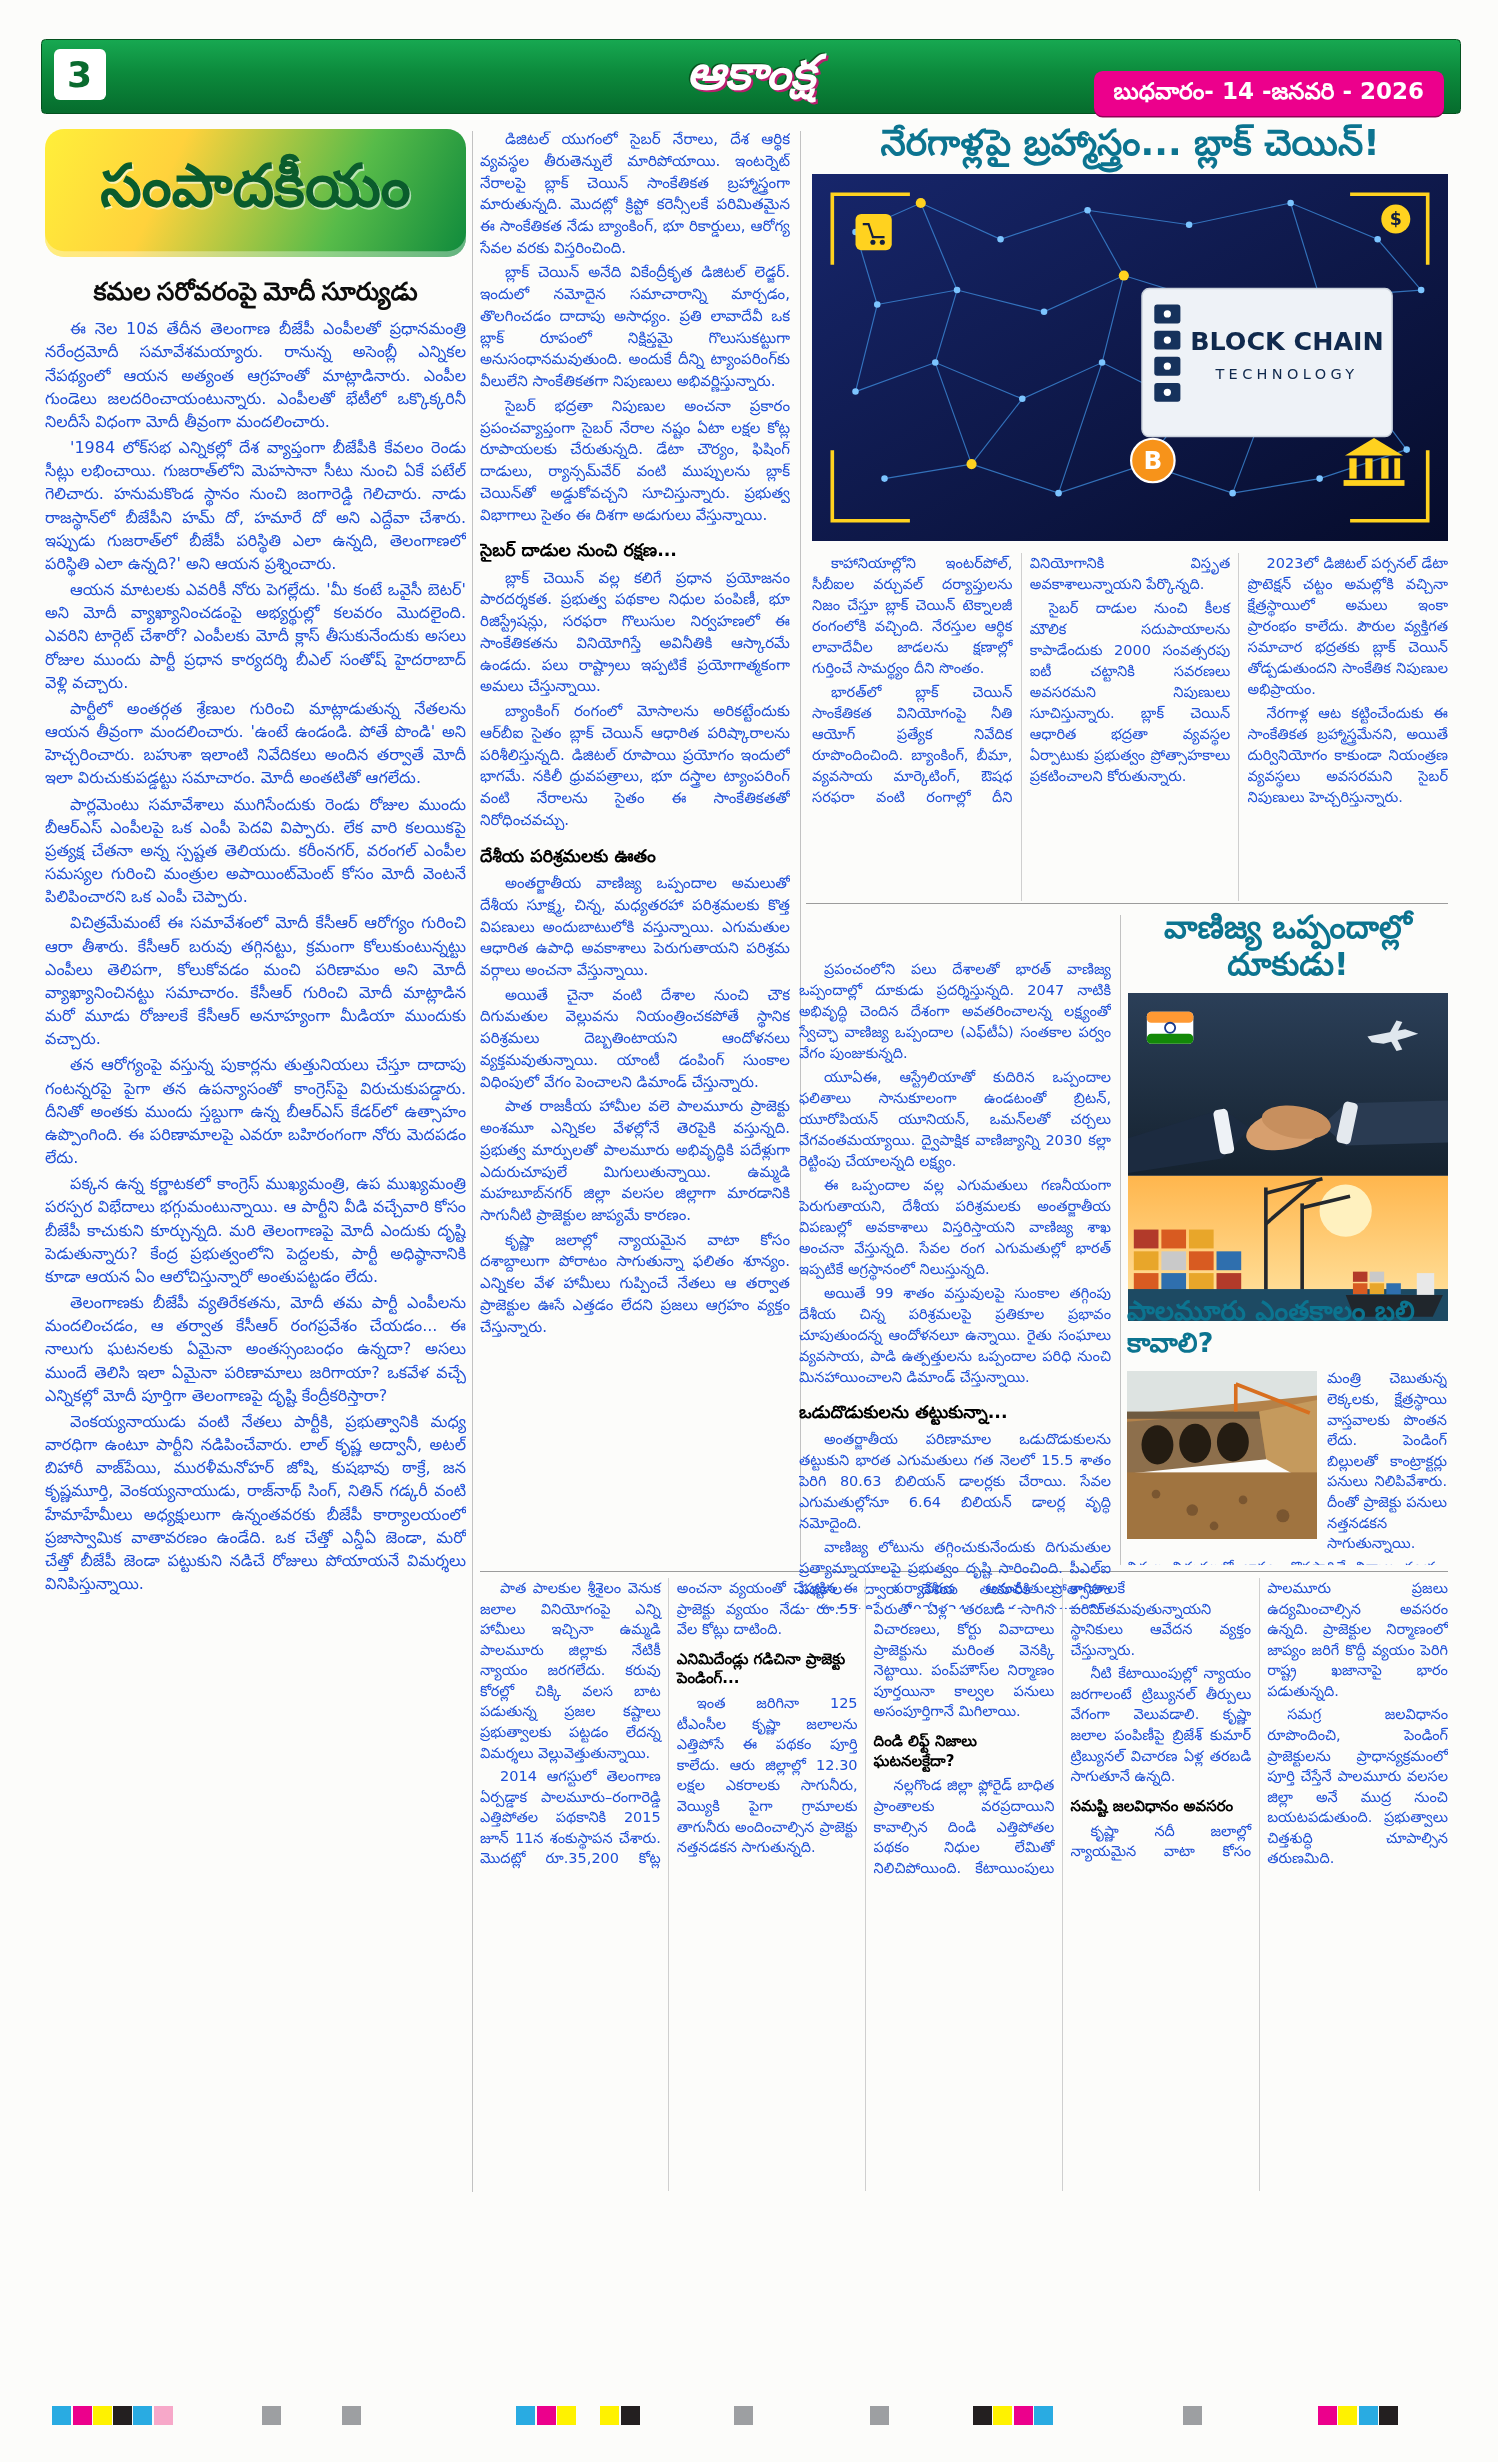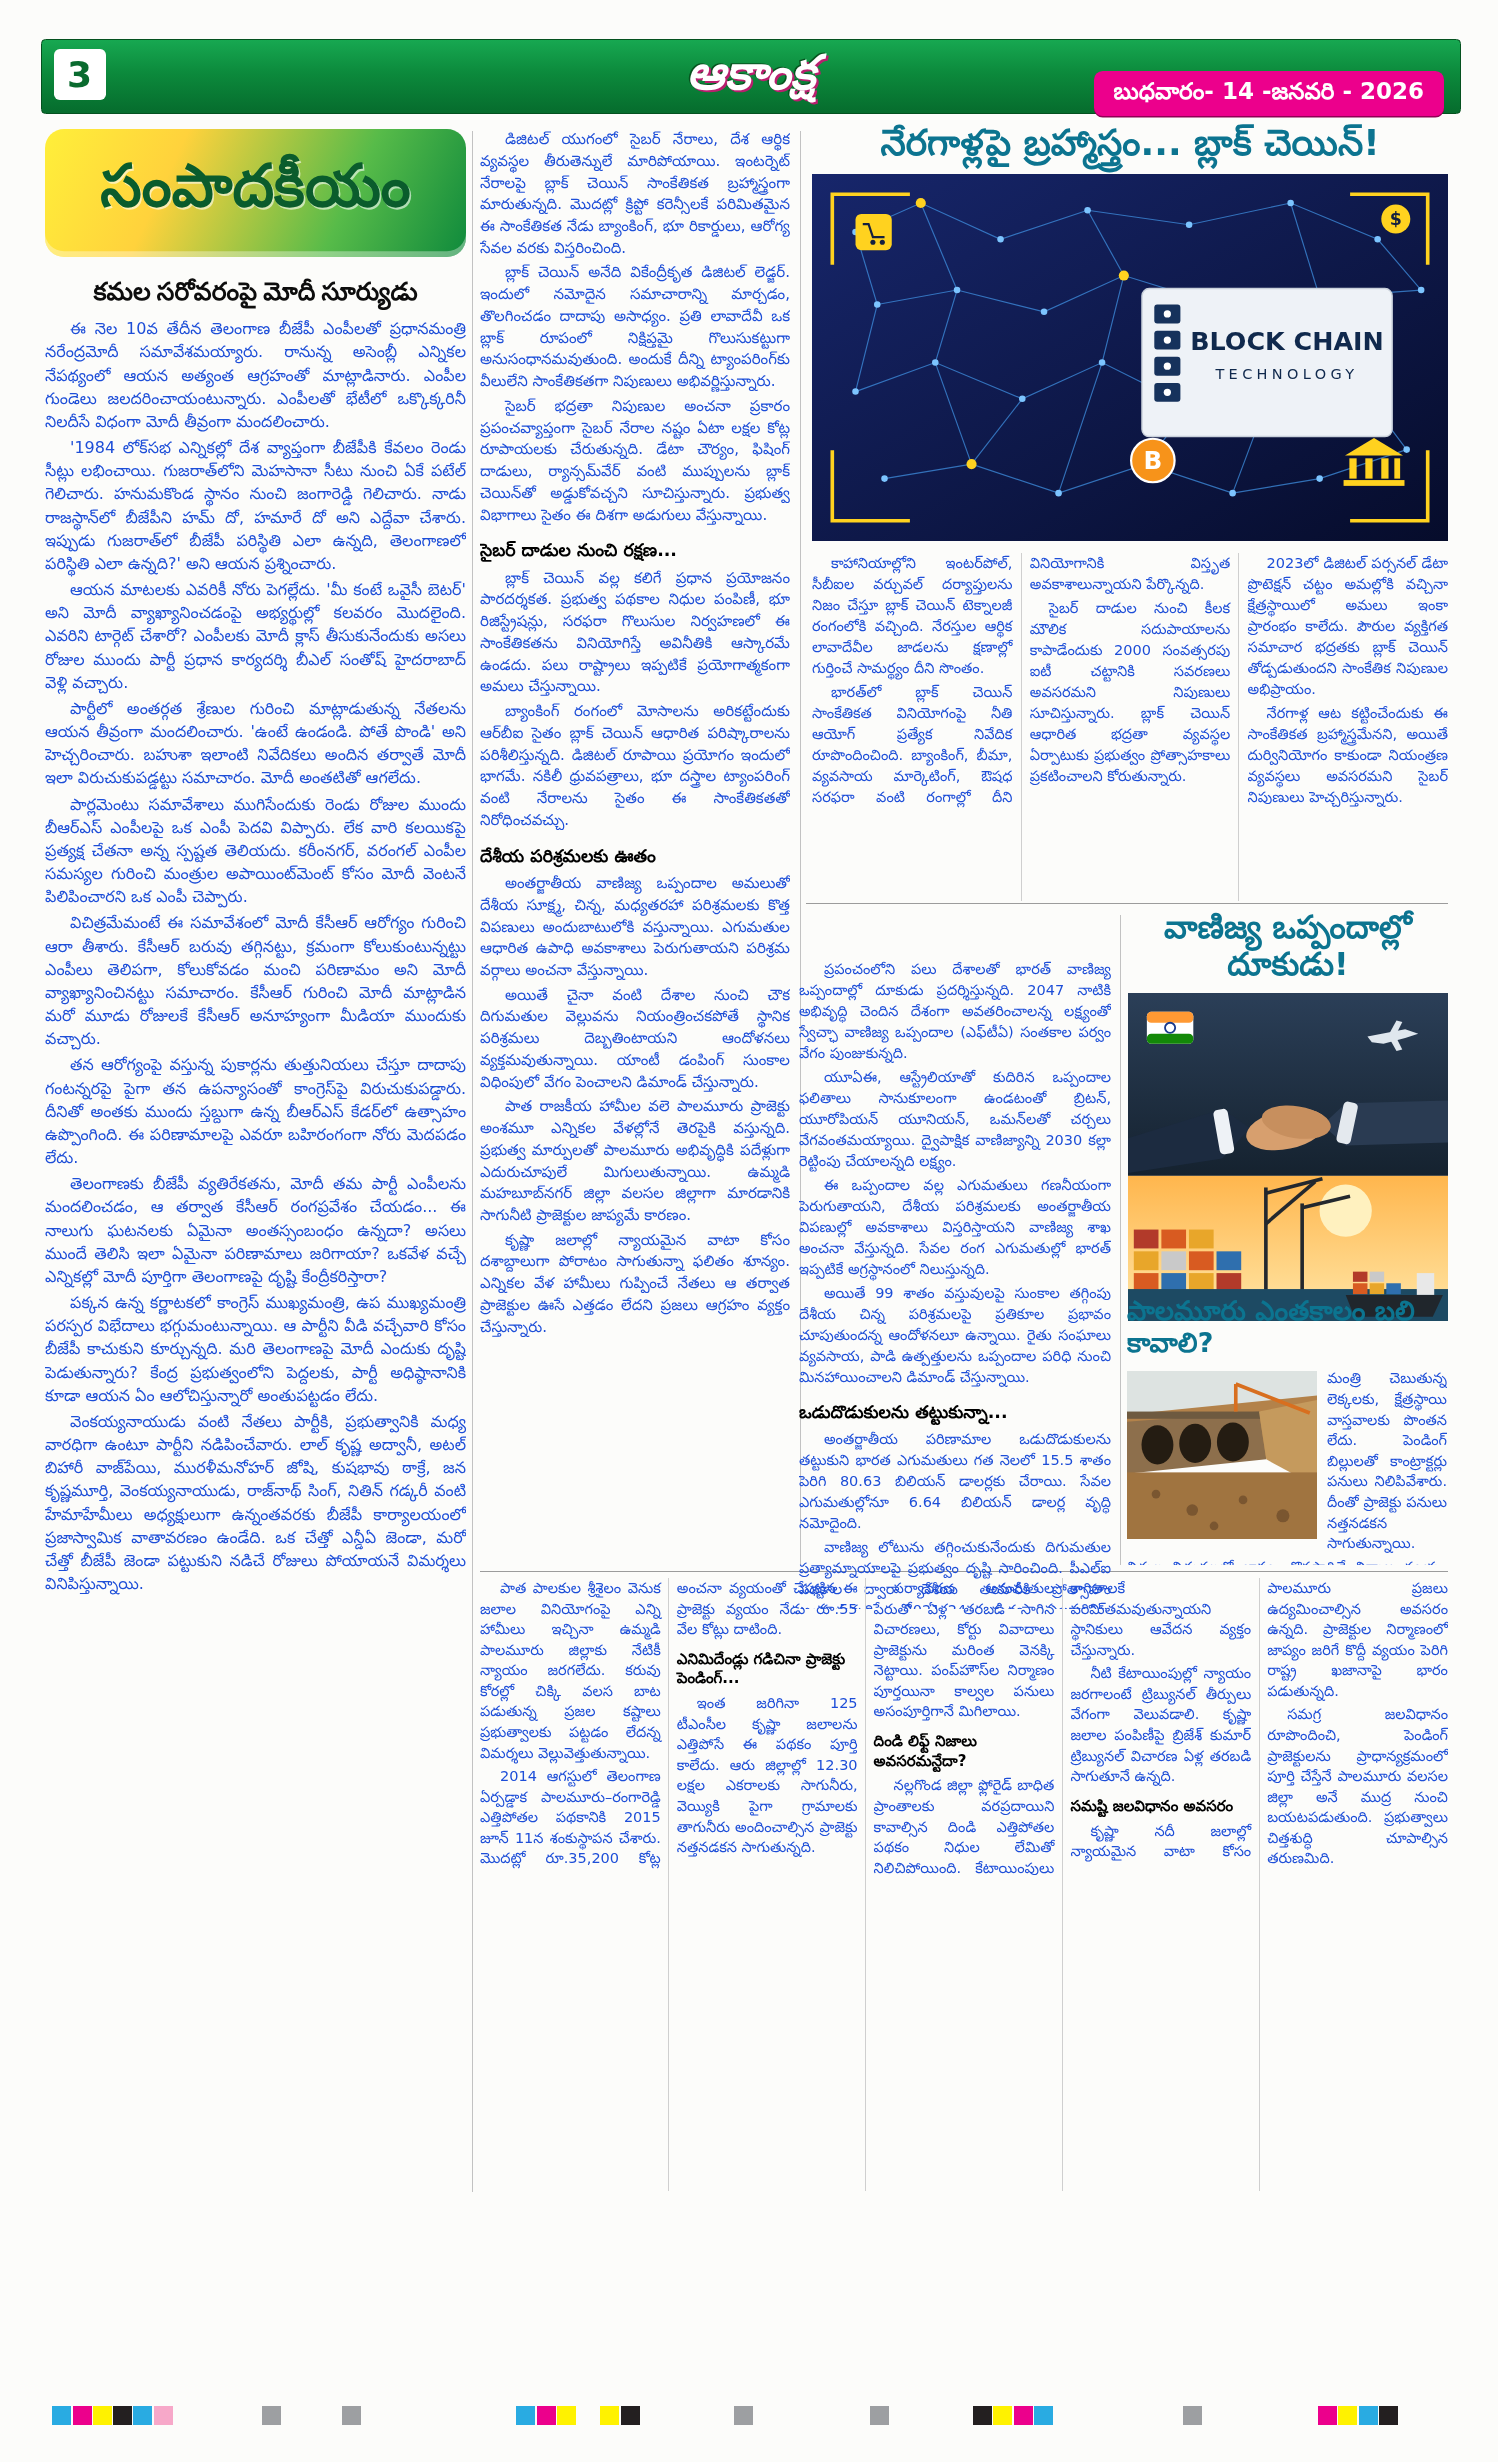--- a/index.html
+++ b/index.html
@@ -89,22 +89,22 @@
     </div>
     <div class="ed-headline">కమల సరోవరంపై మోదీ సూర్యుడు</div>
     <div>
         <p class="para">ఈ నెల 10వ తేదీన తెలంగాణ బీజేపీ ఎంపీలతో ప్రధానమంత్రి నరేంద్రమోదీ సమావేశమయ్యారు. రానున్న అసెంబ్లీ ఎన్నికల నేపథ్యంలో ఆయన అత్యంత ఆగ్రహంతో మాట్లాడినారు. ఎంపీల గుండెలు జలదరించాయంటున్నారు. ఎంపీలతో భేటీలో ఒక్కొక్కరినీ నిలదీసే విధంగా మోదీ తీవ్రంగా మందలించారు.</p>
         <p class="para">'1984 లోక్‌సభ ఎన్నికల్లో దేశ వ్యాప్తంగా బీజేపీకి కేవలం రెండు సీట్లు లభించాయి. గుజరాత్‌లోని మెహసానా సీటు నుంచి ఏకే పటేల్ గెలిచారు. హనుమకొండ స్థానం నుంచి జంగారెడ్డి గెలిచారు. నాడు రాజస్థాన్‌లో బీజేపీని హమ్ దో, హమారే దో అని ఎద్దేవా చేశారు. ఇప్పుడు గుజరాత్‌లో బీజేపీ పరిస్థితి ఎలా ఉన్నది, తెలంగాణలో పరిస్థితి ఎలా ఉన్నది?' అని ఆయన ప్రశ్నించారు.</p>
         <p class="para">ఆయన మాటలకు ఎవరికీ నోరు పెగల్లేదు. 'మీ కంటే ఒవైసీ బెటర్' అని మోదీ వ్యాఖ్యానించడంపై అభ్యర్థుల్లో కలవరం మొదలైంది. ఎవరిని టార్గెట్ చేశారో? ఎంపీలకు మోదీ క్లాస్ తీసుకునేందుకు అసలు రోజుల ముందు పార్టీ ప్రధాన కార్యదర్శి బీఎల్ సంతోష్ హైదరాబాద్ వెళ్లి వచ్చారు.</p>
         <p class="para">పార్టీలో అంతర్గత శ్రేణుల గురించి మాట్లాడుతున్న నేతలను ఆయన తీవ్రంగా మందలించారు. 'ఉంటే ఉండండి. పోతే పొండి' అని హెచ్చరించారు. బహుశా ఇలాంటి నివేదికలు అందిన తర్వాతే మోదీ ఇలా విరుచుకుపడ్డట్టు సమాచారం. మోదీ అంతటితో ఆగలేదు.</p>
         <p class="para">పార్లమెంటు సమావేశాలు ముగిసేందుకు రెండు రోజుల ముందు బీఆర్ఎస్ ఎంపీలపై ఒక ఎంపీ పెదవి విప్పారు. లేక వారి కలయికపై ప్రత్యక్ష చేతనా అన్న స్పష్టత తెలియదు. కరీంనగర్, వరంగల్ ఎంపీల సమస్యల గురించి మంత్రుల అపాయింట్‌మెంట్ కోసం మోదీ వెంటనే పిలిపించారని ఒక ఎంపీ చెప్పారు.</p>
         <p class="para">విచిత్రమేమంటే ఈ సమావేశంలో మోదీ కేసీఆర్ ఆరోగ్యం గురించి ఆరా తీశారు. కేసీఆర్ బరువు తగ్గినట్టు, క్రమంగా కోలుకుంటున్నట్టు ఎంపీలు తెలిపగా, కోలుకోవడం మంచి పరిణామం అని మోదీ వ్యాఖ్యానించినట్టు సమాచారం. కేసీఆర్ గురించి మోదీ మాట్లాడిన మరో మూడు రోజులకే కేసీఆర్ అనూహ్యంగా మీడియా ముందుకు వచ్చారు.</p>
         <p class="para">తన ఆరోగ్యంపై వస్తున్న పుకార్లను తుత్తునియలు చేస్తూ దాదాపు గంటన్నరపై పైగా తన ఉపన్యాసంతో కాంగ్రెస్‌పై విరుచుకుపడ్డారు. దీనితో అంతకు ముందు స్తబ్దుగా ఉన్న బీఆర్ఎస్ కేడర్‌లో ఉత్సాహం ఉప్పొంగింది. ఈ పరిణామాలపై ఎవరూ బహిరంగంగా నోరు మెదపడం లేదు.</p>
+        <p class="para">పక్కన ఉన్న కర్ణాటకలో కాంగ్రెస్ ముఖ్యమంత్రి, ఉప ముఖ్యమంత్రి పరస్పర విభేదాలు భగ్గుమంటున్నాయి. ఆ పార్టీని వీడి వచ్చేవారి కోసం బీజేపీ కాచుకుని కూర్చున్నది. మరి తెలంగాణపై మోదీ ఎందుకు దృష్టి పెడుతున్నారు? కేంద్ర ప్రభుత్వంలోని పెద్దలకు, పార్టీ అధిష్ఠానానికి కూడా ఆయన ఏం ఆలోచిస్తున్నారో అంతుపట్టడం లేదు.</p>
         <p class="para">తెలంగాణకు బీజేపీ వ్యతిరేకతను, మోదీ తమ పార్టీ ఎంపీలను మందలించడం, ఆ తర్వాత కేసీఆర్ రంగప్రవేశం చేయడం... ఈ నాలుగు ఘటనలకు ఏమైనా అంతస్సంబంధం ఉన్నదా? అసలు ముందే తెలిసి ఇలా ఏమైనా పరిణామాలు జరిగాయా? ఒకవేళ వచ్చే ఎన్నికల్లో మోదీ పూర్తిగా తెలంగాణపై దృష్టి కేంద్రీకరిస్తారా?</p>
-        <p class="para">పక్కన ఉన్న కర్ణాటకలో కాంగ్రెస్ ముఖ్యమంత్రి, ఉప ముఖ్యమంత్రి పరస్పర విభేదాలు భగ్గుమంటున్నాయి. ఆ పార్టీని వీడి వచ్చేవారి కోసం బీజేపీ కాచుకుని కూర్చున్నది. మరి తెలంగాణపై మోదీ ఎందుకు దృష్టి పెడుతున్నారు? కేంద్ర ప్రభుత్వంలోని పెద్దలకు, పార్టీ అధిష్ఠానానికి కూడా ఆయన ఏం ఆలోచిస్తున్నారో అంతుపట్టడం లేదు.</p>
         <p class="para">వెంకయ్యనాయుడు వంటి నేతలు పార్టీకి, ప్రభుత్వానికి మధ్య వారధిగా ఉంటూ పార్టీని నడిపించేవారు. లాల్ కృష్ణ అద్వానీ, అటల్ బిహారీ వాజ్‌పేయి, మురళీమనోహర్ జోషి, కుషభావు ఠాక్రే, జన కృష్ణమూర్తి, వెంకయ్యనాయుడు, రాజ్‌నాథ్ సింగ్, నితిన్ గడ్కరీ వంటి హేమాహేమీలు అధ్యక్షులుగా ఉన్నంతవరకు బీజేపీ కార్యాలయంలో ప్రజాస్వామిక వాతావరణం ఉండేది. ఒక చేత్తో ఎన్డీఏ జెండా, మరో చేత్తో బీజేపీ జెండా పట్టుకుని నడిచే రోజులు పోయాయనే విమర్శలు వినిపిస్తున్నాయి.</p>
       </div>
   </div>
 
   <div class="colB">
       <p class="para">డిజిటల్ యుగంలో సైబర్ నేరాలు, దేశ ఆర్థిక వ్యవస్థల తీరుతెన్నులే మారిపోయాయి. ఇంటర్నెట్ నేరాలపై బ్లాక్ చెయిన్ సాంకేతికత బ్రహ్మాస్త్రంగా మారుతున్నది. మొదట్లో క్రిప్టో కరెన్సీలకే పరిమితమైన ఈ సాంకేతికత నేడు బ్యాంకింగ్, భూ రికార్డులు, ఆరోగ్య సేవల వరకు విస్తరించింది.</p>
       <p class="para">బ్లాక్ చెయిన్ అనేది వికేంద్రీకృత డిజిటల్ లెడ్జర్. ఇందులో నమోదైన సమాచారాన్ని మార్చడం, తొలగించడం దాదాపు అసాధ్యం. ప్రతి లావాదేవీ ఒక బ్లాక్ రూపంలో నిక్షిప్తమై గొలుసుకట్టుగా అనుసంధానమవుతుంది. అందుకే దీన్ని ట్యాంపరింగ్‌కు వీలులేని సాంకేతికతగా నిపుణులు అభివర్ణిస్తున్నారు.</p>
       <p class="para">సైబర్ భద్రతా నిపుణుల అంచనా ప్రకారం ప్రపంచవ్యాప్తంగా సైబర్ నేరాల నష్టం ఏటా లక్షల కోట్ల రూపాయలకు చేరుతున్నది. డేటా చౌర్యం, ఫిషింగ్ దాడులు, ర్యాన్సమ్‌వేర్ వంటి ముప్పులను బ్లాక్ చెయిన్‌తో అడ్డుకోవచ్చని సూచిస్తున్నారు. ప్రభుత్వ విభాగాలు సైతం ఈ దిశగా అడుగులు వేస్తున్నాయి.</p>
       <h4 class="subhead">సైబర్ దాడుల నుంచి రక్షణ...</h4>
       <p class="para">బ్లాక్ చెయిన్ వల్ల కలిగే ప్రధాన ప్రయోజనం పారదర్శకత. ప్రభుత్వ పథకాల నిధుల పంపిణీ, భూ రిజిస్ట్రేషన్లు, సరఫరా గొలుసుల నిర్వహణలో ఈ సాంకేతికతను వినియోగిస్తే అవినీతికి ఆస్కారమే ఉండదు. పలు రాష్ట్రాలు ఇప్పటికే ప్రయోగాత్మకంగా అమలు చేస్తున్నాయి.</p>
@@ -339,21 +339,21 @@
         <p class="para">నిధుల విడుదలలో జాప్యం కొనసాగితే నిర్మాణ వ్యయం మరింత పెరిగి రాష్ట్ర ఖజానాపై భారం తప్పదని ఇంజినీరింగ్ నిపుణులు హెచ్చరిస్తున్నారు.</p>
       </div>
   </div>
 
   <div class="bottom">
       <p class="para">పాత పాలకుల శ్రీశైలం వెనుక జలాల వినియోగంపై ఎన్ని హామీలు ఇచ్చినా ఉమ్మడి పాలమూరు జిల్లాకు నేటికీ న్యాయం జరగలేదు. కరువు కోరల్లో చిక్కి వలస బాట పడుతున్న ప్రజల కష్టాలు ప్రభుత్వాలకు పట్టడం లేదన్న విమర్శలు వెల్లువెత్తుతున్నాయి.</p>
       <p class="para">2014 ఆగస్టులో తెలంగాణ ఏర్పడ్డాక పాలమూరు–రంగారెడ్డి ఎత్తిపోతల పథకానికి 2015 జూన్ 11న శంకుస్థాపన చేశారు. మొదట్లో రూ.35,200 కోట్ల అంచనా వ్యయంతో చేపట్టిన ఈ ప్రాజెక్టు వ్యయం నేడు రూ.55 వేల కోట్లు దాటింది.</p>
       <h4 class="subhead">ఎనిమిదేండ్లు గడిచినా ప్రాజెక్టు పెండింగ్...</h4>
       <p class="para">ఇంత జరిగినా 125 టీఎంసీల కృష్ణా జలాలను ఎత్తిపోసే ఈ పథకం పూర్తి కాలేదు. ఆరు జిల్లాల్లో 12.30 లక్షల ఎకరాలకు సాగునీరు, వెయ్యికి పైగా గ్రామాలకు తాగునీరు అందించాల్సిన ప్రాజెక్టు నత్తనడకన సాగుతున్నది.</p>
       <p class="para">పర్యావరణ అనుమతుల పేరుతో ఏళ్ల తరబడి సాగిన విచారణలు, కోర్టు వివాదాలు ప్రాజెక్టును మరింత వెనక్కి నెట్టాయి. పంప్‌హౌస్‌ల నిర్మాణం పూర్తయినా కాల్వల పనులు అసంపూర్తిగానే మిగిలాయి.</p>
-      <h4 class="subhead">దిండి లిఫ్ట్ నిజాలు అవసరమన్టేదా?</h4>
+      <h4 class="subhead">దిండి లిఫ్ట్ నిజాలు ఘటనలక్టేదా?</h4>
       <p class="para">నల్లగొండ జిల్లా ఫ్లోరైడ్ బాధిత ప్రాంతాలకు వరప్రదాయిని కావాల్సిన దిండి ఎత్తిపోతల పథకం నిధుల లేమితో నిలిచిపోయింది. కేటాయింపులు కాగితాలకే పరిమితమవుతున్నాయని స్థానికులు ఆవేదన వ్యక్తం చేస్తున్నారు.</p>
       <p class="para">నీటి కేటాయింపుల్లో న్యాయం జరగాలంటే ట్రిబ్యునల్ తీర్పులు వేగంగా వెలువడాలి. కృష్ణా జలాల పంపిణీపై బ్రిజేశ్ కుమార్ ట్రిబ్యునల్ విచారణ ఏళ్ల తరబడి సాగుతూనే ఉన్నది.</p>
       <h4 class="subhead">సమష్టి జలవిధానం అవసరం</h4>
       <p class="para">కృష్ణా నదీ జలాల్లో న్యాయమైన వాటా కోసం పాలమూరు ప్రజలు ఉద్యమించాల్సిన అవసరం ఉన్నది. ప్రాజెక్టుల నిర్మాణంలో జాప్యం జరిగే కొద్దీ వ్యయం పెరిగి రాష్ట్ర ఖజానాపై భారం పడుతున్నది.</p>
       <p class="para">సమగ్ర జలవిధానం రూపొందించి, పెండింగ్ ప్రాజెక్టులను ప్రాధాన్యక్రమంలో పూర్తి చేస్తేనే పాలమూరు వలసల జిల్లా అనే ముద్ర నుంచి బయటపడుతుంది. ప్రభుత్వాలు చిత్తశుద్ధి చూపాల్సిన తరుణమిది.</p>
     </div>
 
   <div class="marks">
       <div class="mark" style="left: 52px; background: rgb(41, 171, 226);"></div>
       <div class="mark" style="left: 73px; background: rgb(236, 0, 140);"></div>

